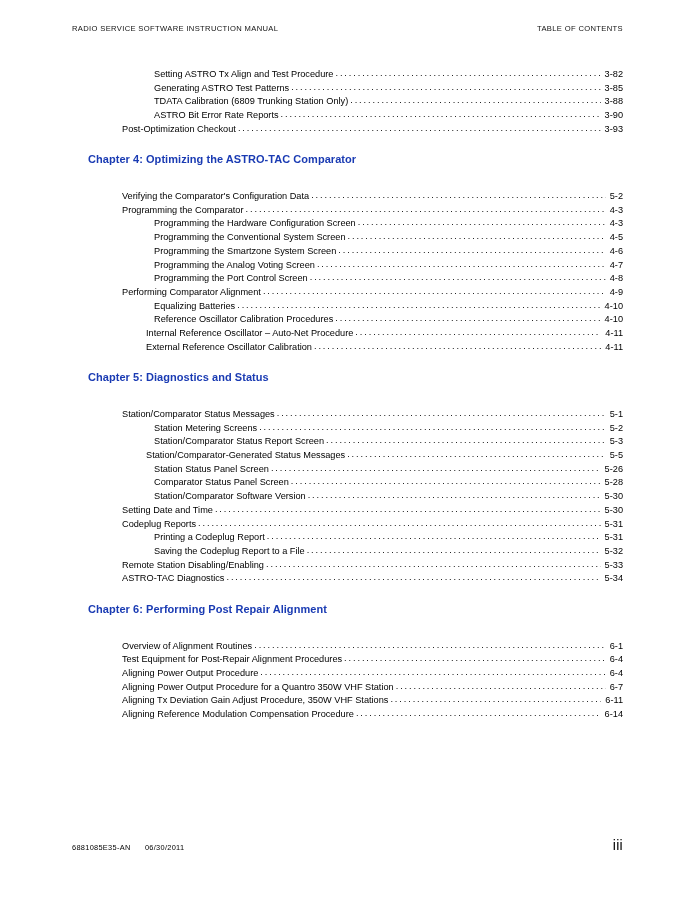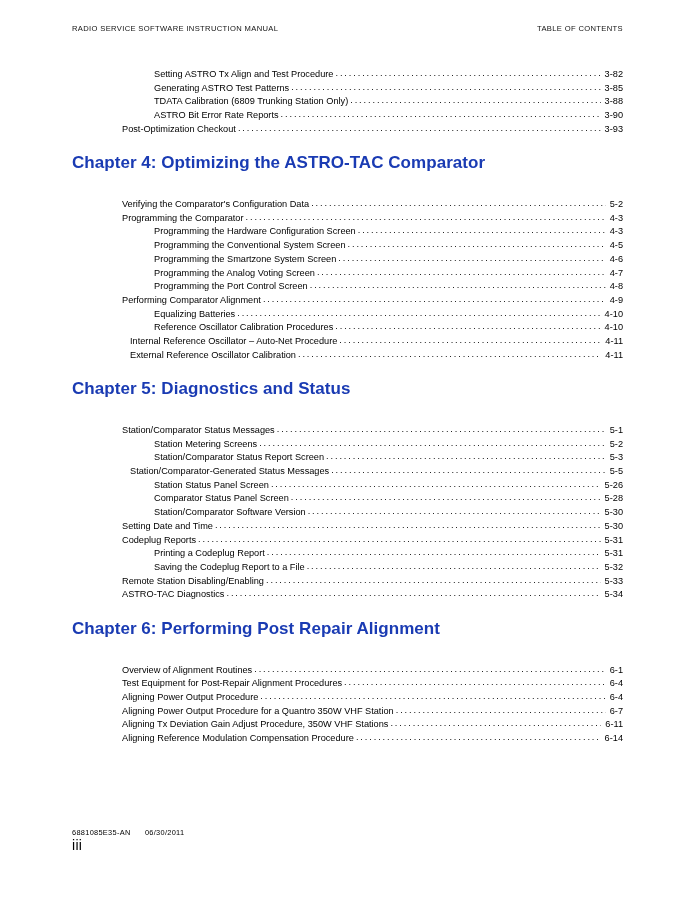--- a/index.html
+++ b/index.html
@@ -57,23 +57,23 @@
   
   .toc {
     position: absolute;
     top: 70px;
     left: 72px;
     width: 551px;
   }
 
   .chapter-title {
     color: #1a3bb3;
-    font-size: 17px;
+    font-size: 11px;
     font-weight: bold;
-    margin: 0;
+    margin: 16px;
     padding: 0;
     letter-spacing: 0.05px;
   }
 
   .entry {
     display: flex;
     align-items: baseline;
     font-size: 9.2px;
     color: #000;
     white-space: nowrap;
@@ -94,39 +94,38 @@
     position: relative;
     top: -1px;
   }
   .entry .pg {
     flex: 0 0 auto;
     text-align: right;
     padding-left: 3px;
   }
   .lvl1 { margin-left: 50px; }
   .lvl2 { margin-left: 82px; align-items: center; }
-  .lvl3 { margin-left: 58px; }
+  .lvl3 { margin-left: 74px; }
 
   .sp-top-1 { margin-top: 4.5px; }
   .chapter-gap { margin-top: 19px; }
   .after-chapter { margin-top: 27px; }
 
   
   .footer {
     position: absolute;
     bottom: 46px;
     left: 72px;
     right: 72px;
     display: flex;
     justify-content: space-between;
     align-items: baseline;
     font-size: 7.4px;
     letter-spacing: 0.3px;
     color: #000;
-    flex-direction: column;
   }
   .footer .f-left span { margin-right: 12px; }
   .footer .f-right { font-size: 14px; }
 </style>
 </head>
 <body>
 
 <div class="page">
 
   <div class="running-head">

